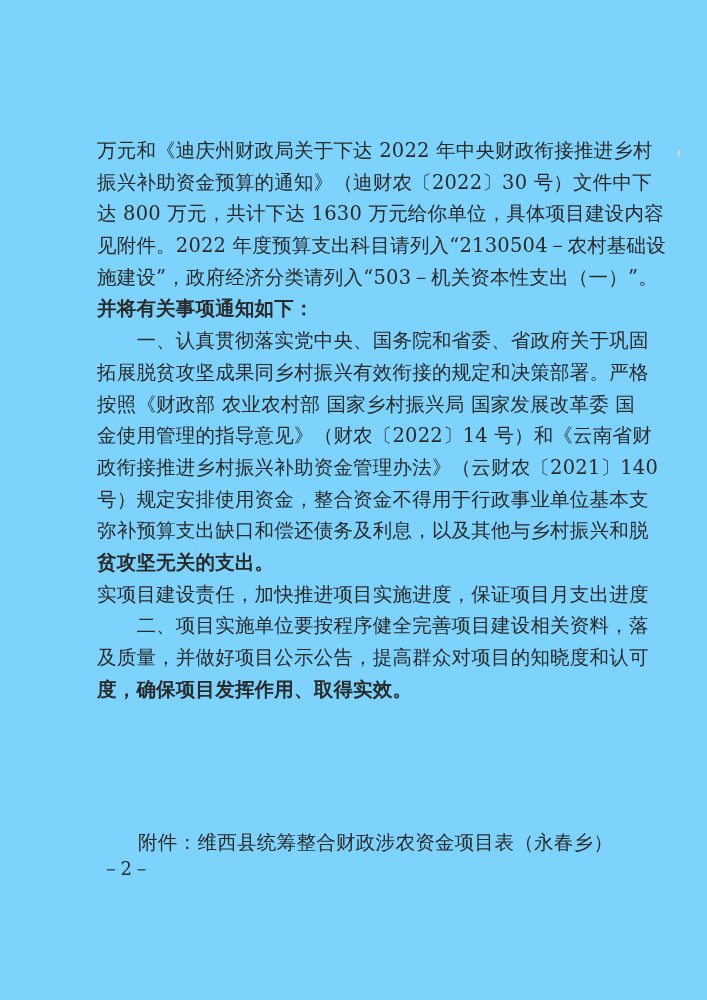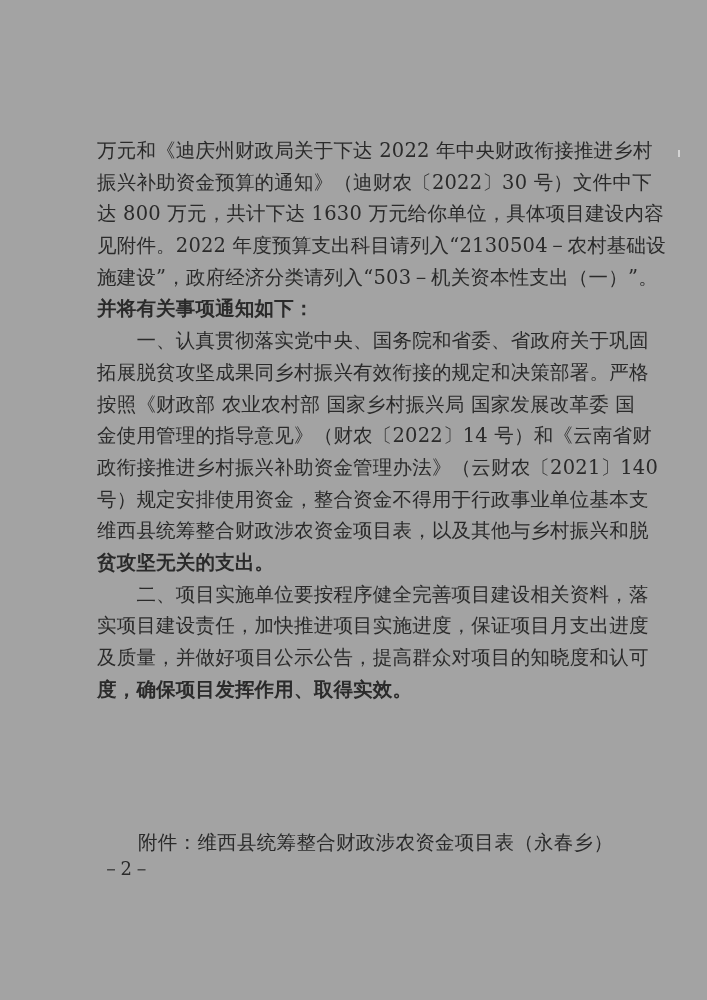--- a/index.html
+++ b/index.html
@@ -13,21 +13,21 @@
       position: relative;
       overflow: hidden;
       font-family: "DejaVu Serif", "Liberation Serif", serif;
       color: #2a2a2a;
     }
     .page {
       position: absolute;
       left: 0; top: 0;
       width: 707px;
       height: 1000px;
-      background: #a3a3a3;
+      background: #7dd3fc;
     }
     .body-text {
       position: absolute;
       left: 97px;
       top: 135px;
       width: 538px;
       font-size: 19.5px;
       line-height: 31.7px;
       letter-spacing: 0.2px;
       text-align: justify;
@@ -85,27 +85,27 @@
       <span class="line last">并将有关事项通知如下：</span>
     </div>
 
     <div>
       <span class="line">　　一、认真贯彻落实党中央、国务院和省委、省政府关于巩固</span>
       <span class="line">拓展脱贫攻坚成果同乡村振兴有效衔接的规定和决策部署。严格</span>
       <span class="line">按照《财政部 农业农村部 国家乡村振兴局 国家发展改革委 国</span>
       <span class="line">金使用管理的指导意见》（财农〔2022〕14 号）和《云南省财</span>
       <span class="line">政衔接推进乡村振兴补助资金管理办法》（云财农〔2021〕140</span>
       <span class="line">号）规定安排使用资金，整合资金不得用于行政事业单位基本支</span>
-      <span class="line">维西县统筹整合财政涉农资金项目表，以及其他与乡村振兴和脱</span>
+      <span class="line">弥补预算支出缺口和偿还债务及利息，以及其他与乡村振兴和脱</span>
       <span class="line last">贫攻坚无关的支出。</span>
     </div>
 
     <div>
+      <span class="line">实项目建设责任，加快推进项目实施进度，保证项目月支出进度</span>
       <span class="line">　　二、项目实施单位要按程序健全完善项目建设相关资料，落</span>
-      <span class="line">实项目建设责任，加快推进项目实施进度，保证项目月支出进度</span>
       <span class="line">及质量，并做好项目公示公告，提高群众对项目的知晓度和认可</span>
       <span class="line last">度，确保项目发挥作用、取得实效。</span>
     </div>
   </div>
 
   <div class="attachment">附件：维西县统筹整合财政涉农资金项目表（永春乡）</div>
 
   <div class="page-number">－2－</div>
 
   <div class="scan-mark"></div>

